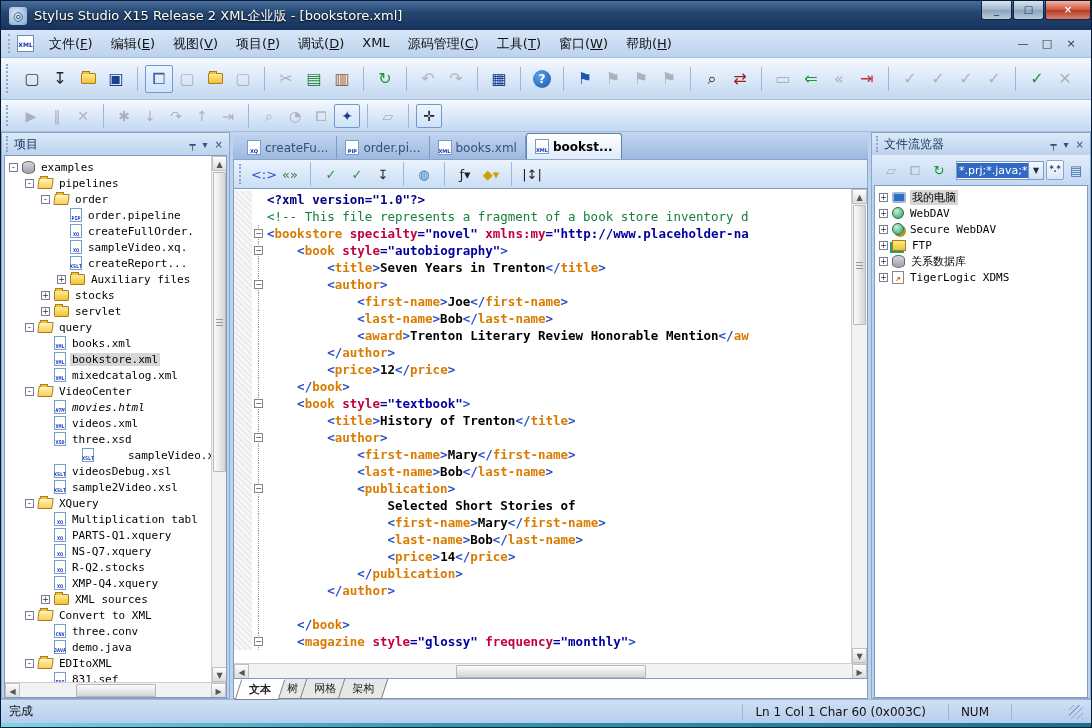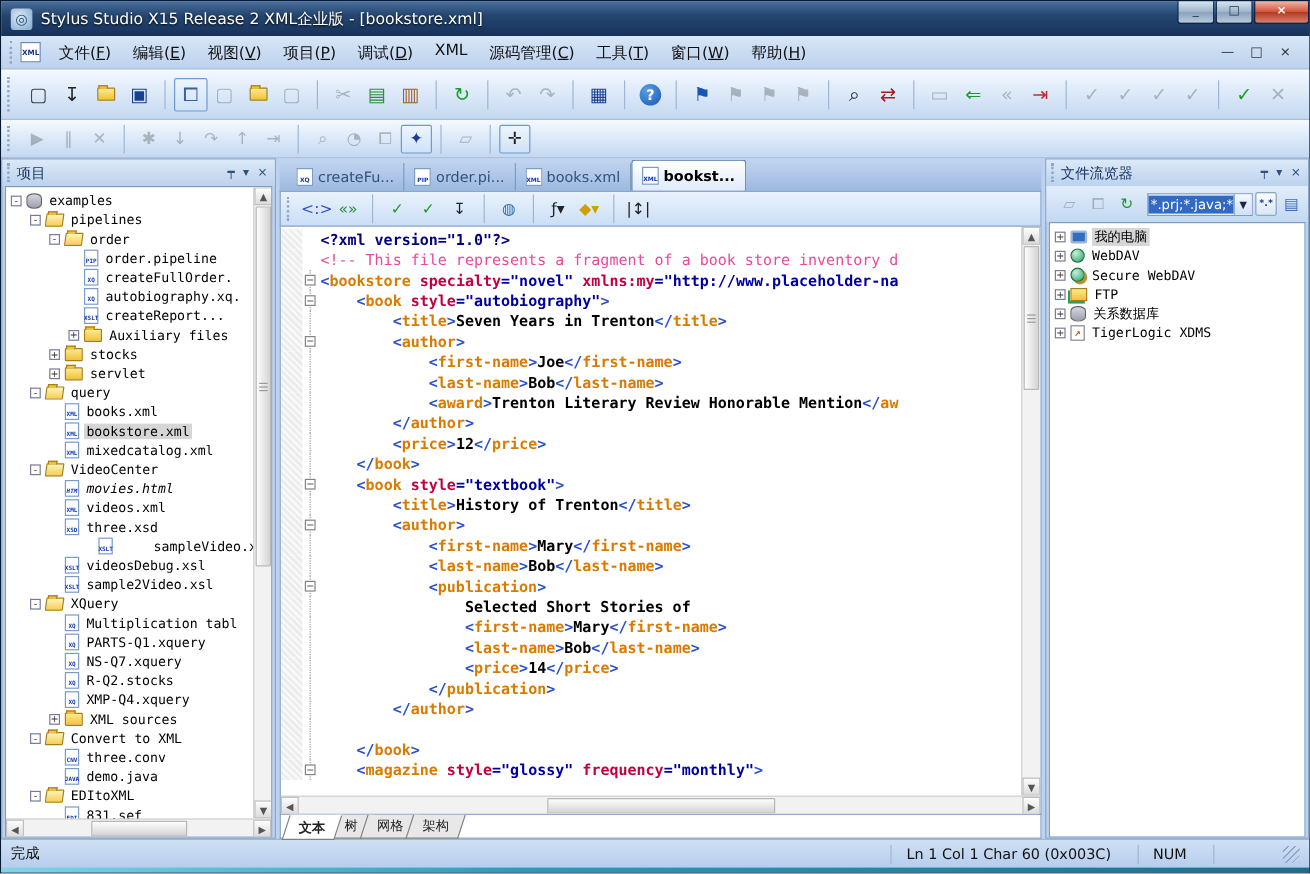--- a/index.html
+++ b/index.html
@@ -86,21 +86,21 @@
   .codewrap { flex:1; background:#fff; border:1px solid #7f9cc0; border-top:none; position:relative; overflow:hidden; display:flex; flex-direction:column; }
   .codearea { flex:1; display:flex; min-height:0; }
   .codelines { flex:1; overflow:hidden; padding-top:2px; }
   .cline { display:flex; height:17px; }
   .lmargin { width:18px; flex-shrink:0; background:repeating-linear-gradient(45deg,#ececec 0 2px,#f8f8f8 2px 4px); }
   .fcol { width:15px; flex-shrink:0; position:relative; }
   .fcol.conn::before { content:""; position:absolute; left:6px; top:0; bottom:0; border-left:1px dotted #999; }
   .fbox { position:absolute; left:2px; top:4px; width:9px; height:9px; background:#fff; border:1px solid #848484; font-size:8px; line-height:7px; text-align:center; color:#333; z-index:2; }
   .ctext { font-family:"DejaVu Sans Mono","Liberation Mono",monospace; font-size:12.5px; line-height:17px; white-space:pre; }
   .tok-pi { color:#000080; font-weight:bold; }
-  .tok-cm { color:#ec4899;margin-top:24px; }
+  .tok-cm { color:#15803d;margin-top:24px; }
   .tok-br { color:#2b50c8; font-weight:bold; }
   .tok-tag { color:#d97b00; font-weight:bold; }
   .tok-att { color:#c00040; font-weight:bold; }
   .tok-val { color:#0000a0; font-weight:bold; }
   .tok-txt { color:#000; font-weight:bold; }
   .ed-vscroll { width:16px; background:#f2f2f2; border-left:1px solid #d0d0d0; display:flex; flex-direction:column; flex-shrink:0; }
   .thumb-grip { display:flex; flex-direction:column; gap:2px; align-items:center; justify-content:center; height:100%; }
   .thumb-grip i { display:block; width:7px; border-top:1px solid #999; }
 
   .modetabs { height:20px; background:#fff; border:1px solid #7f9cc0; border-top:none; display:flex; align-items:flex-start; padding-left:4px; flex-shrink:0; }
@@ -396,21 +396,21 @@
                 <span class="tlabel">order.pipeline</span>
               </div>
               <div class="trow" style="padding-left: 50px;">
                 <span class="texp none"></span>
                 <span class="ticon i-doc">XQ</span>
                 <span class="tlabel">createFullOrder.</span>
               </div>
               <div class="trow" style="padding-left: 50px;">
                 <span class="texp none"></span>
                 <span class="ticon i-doc">XQ</span>
-                <span class="tlabel">autobiography.xq.</span>
+                <span class="tlabel">sampleVideo.xq.</span>
               </div>
               <div class="trow" style="padding-left: 50px;">
                 <span class="texp none"></span>
                 <span class="ticon i-doc">XSLT</span>
                 <span class="tlabel">createReport...</span>
               </div>
               <div class="trow" style="padding-left: 50px;">
                 <span class="texp">+</span>
                 <span class="ticon i-folder"></span>
                 <span class="tlabel">Auxiliary files</span>

